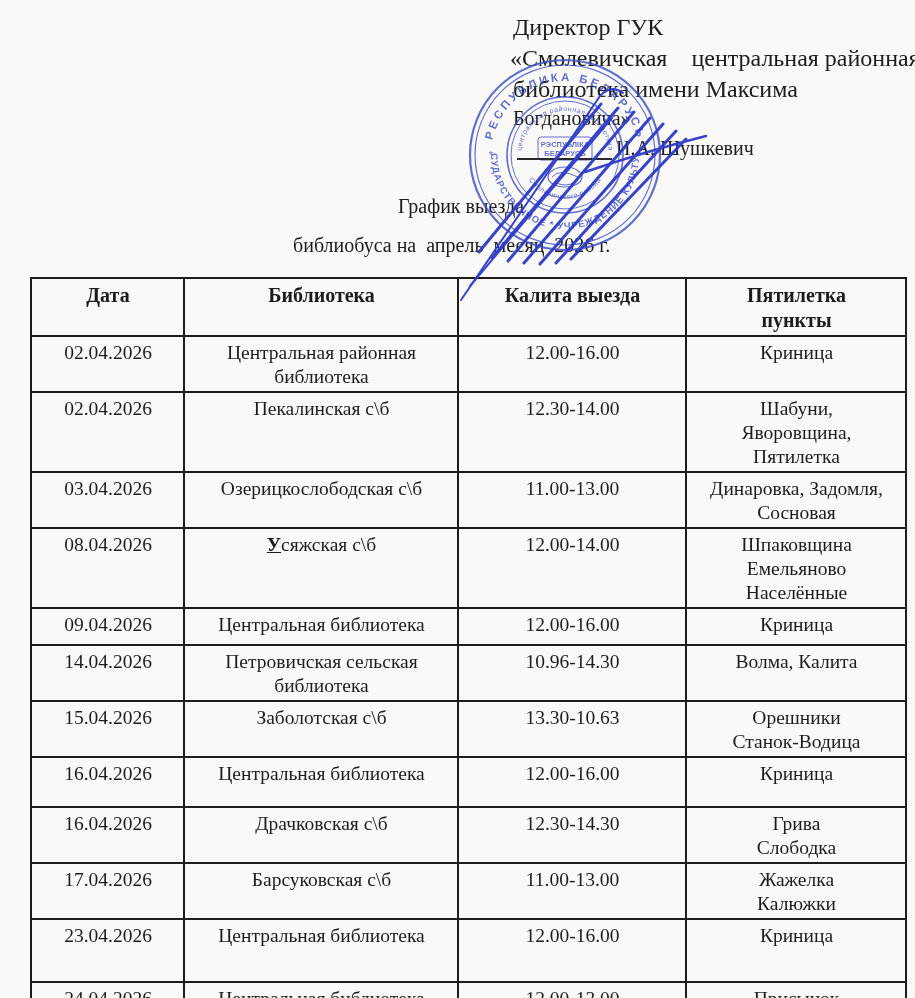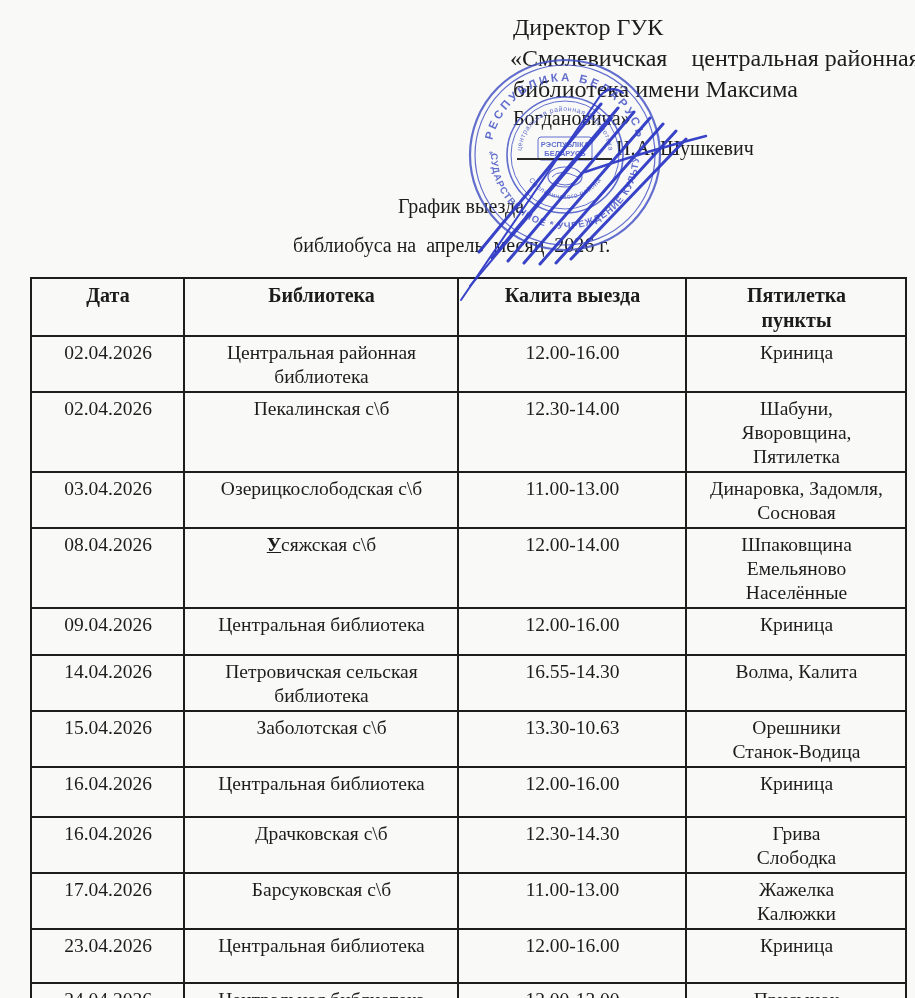--- a/index.html
+++ b/index.html
@@ -151,31 +151,31 @@
 Сосновая</td>
   </tr>
   <tr style="height:73px;">
     <td>08.04.2026</td>
     <td><span class="u-first">У</span><span>сяжская с\б</span></td>
     <td>12.00-14.00</td>
     <td>Шпаковщина
 Емельяново
 Населённые</td>
   </tr>
-  <tr style="height:47px;">
+  <tr style="height:37px;">
     <td>09.04.2026</td>
     <td>Центральная библиотека</td>
     <td>12.00-16.00</td>
     <td>Криница</td>
   </tr>
   <tr style="height:54px;">
     <td>14.04.2026</td>
     <td>Петровичская сельская
 библиотека</td>
-    <td>16.55-14.30</td>
+    <td>10.96-14.30</td>
     <td>Волма, Калита</td>
   </tr>
   <tr style="height:48px;">
     <td>15.04.2026</td>
     <td>Заболотская с\б</td>
     <td>13.30-10.63</td>
     <td>Орешники
 Станок-Водица</td>
   </tr>
   <tr style="height:50px;">
@@ -191,21 +191,21 @@
     <td>Грива
 Слободка</td>
   </tr>
   <tr style="height:47px;">
     <td>17.04.2026</td>
     <td>Барсуковская с\б</td>
     <td>11.00-13.00</td>
     <td>Жажелка
 Калюжки</td>
   </tr>
-  <tr style="height:54px;">
+  <tr style="height:63px;">
     <td>23.04.2026</td>
     <td>Центральная библиотека</td>
     <td>12.00-16.00</td>
     <td>Криница</td>
   </tr>
   <tr style="height:52px;">
     <td>24.04.2026</td>
     <td>Центральная библиотека</td>
     <td>12.00-13.00</td>
     <td>Присынок</td>

